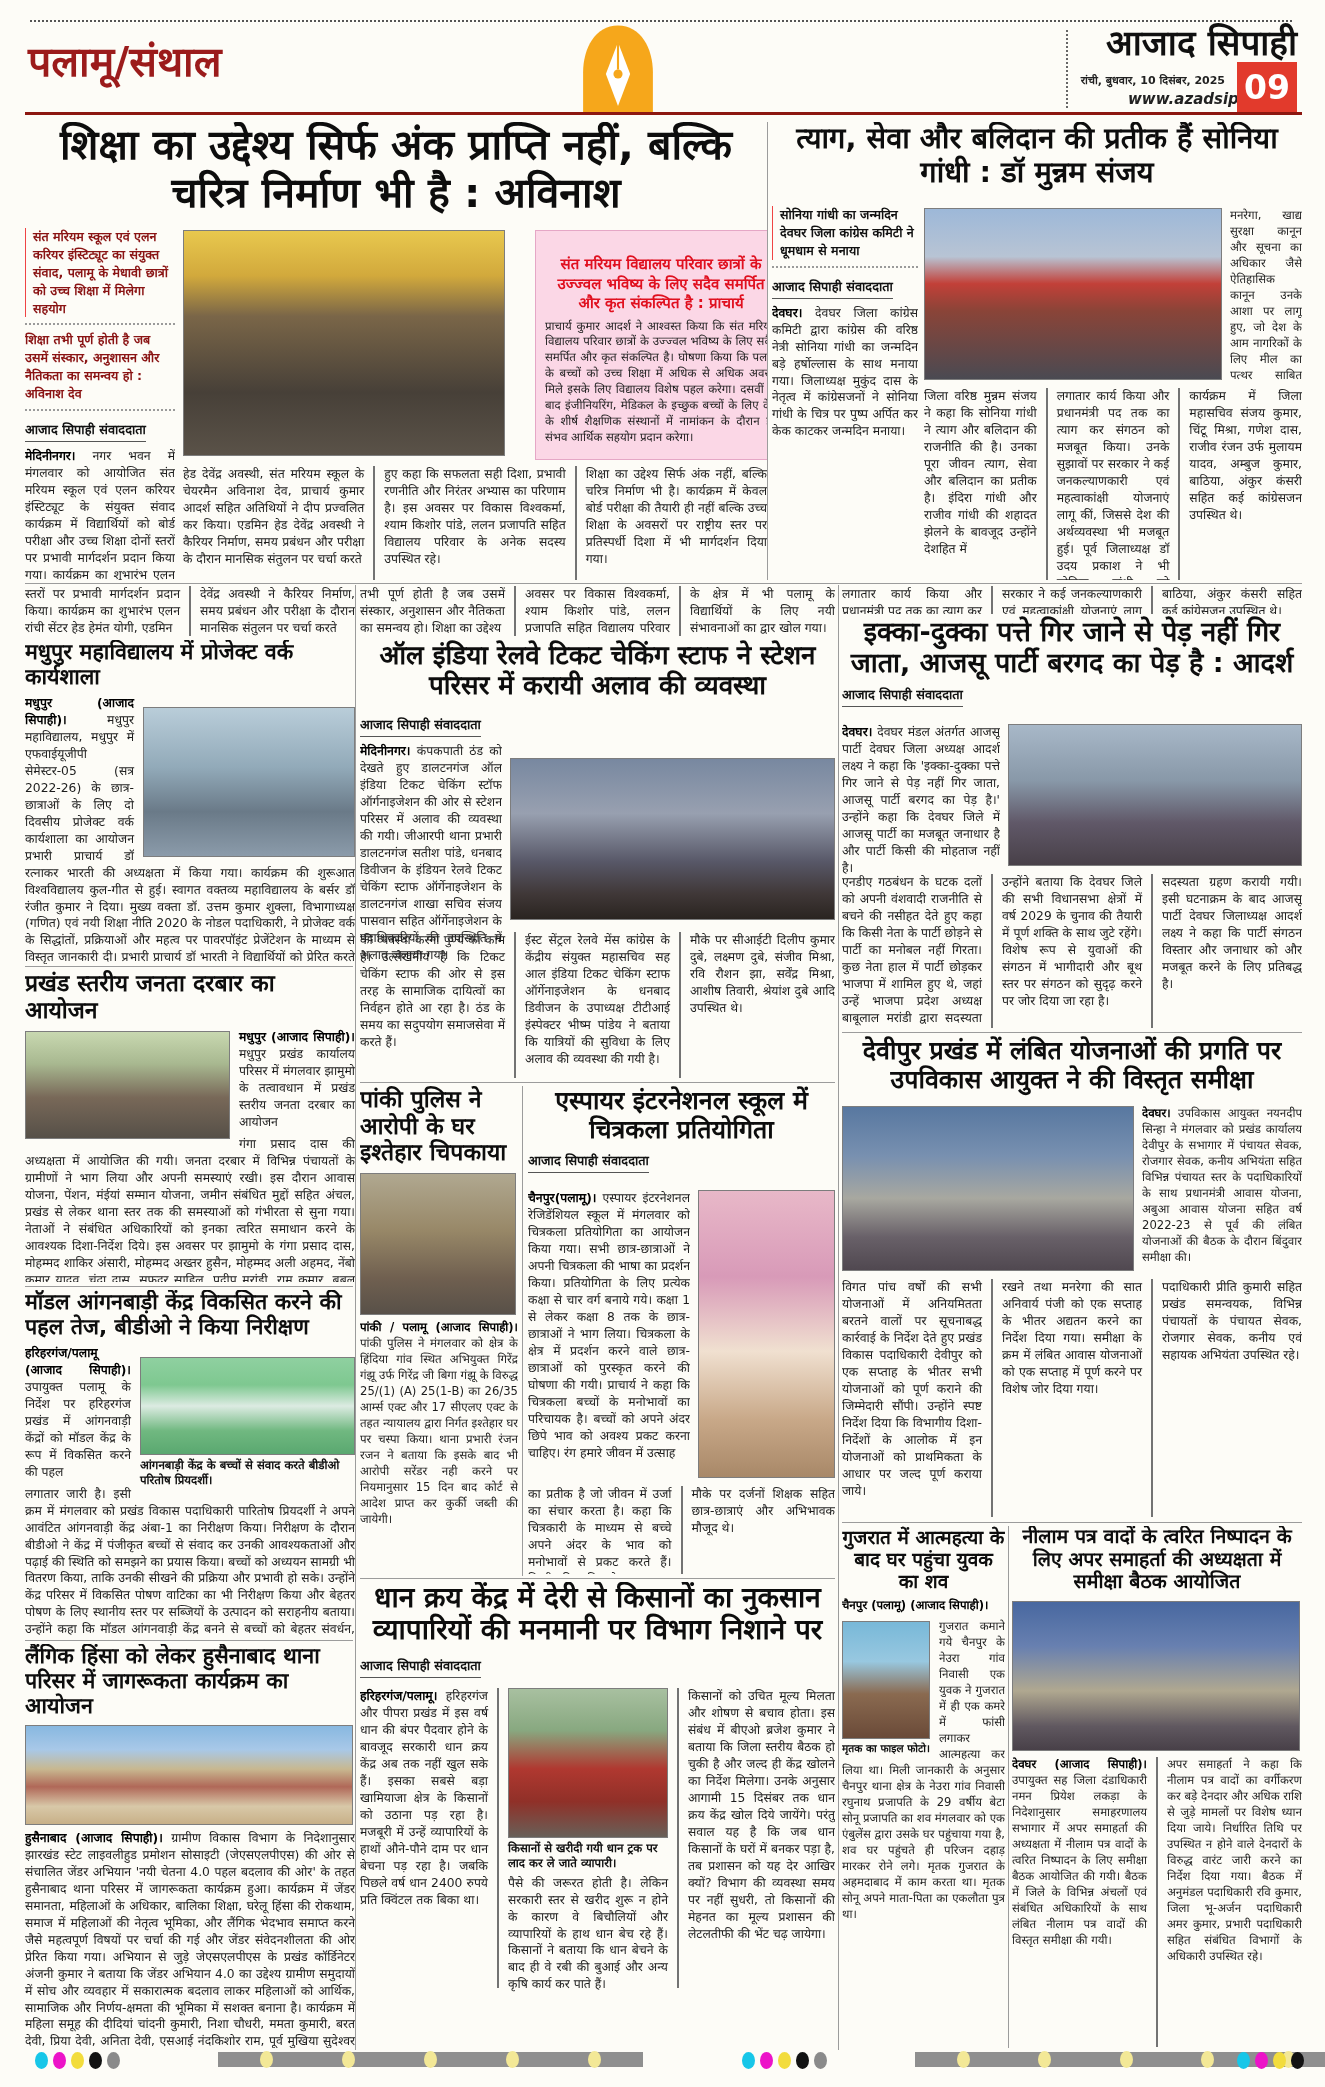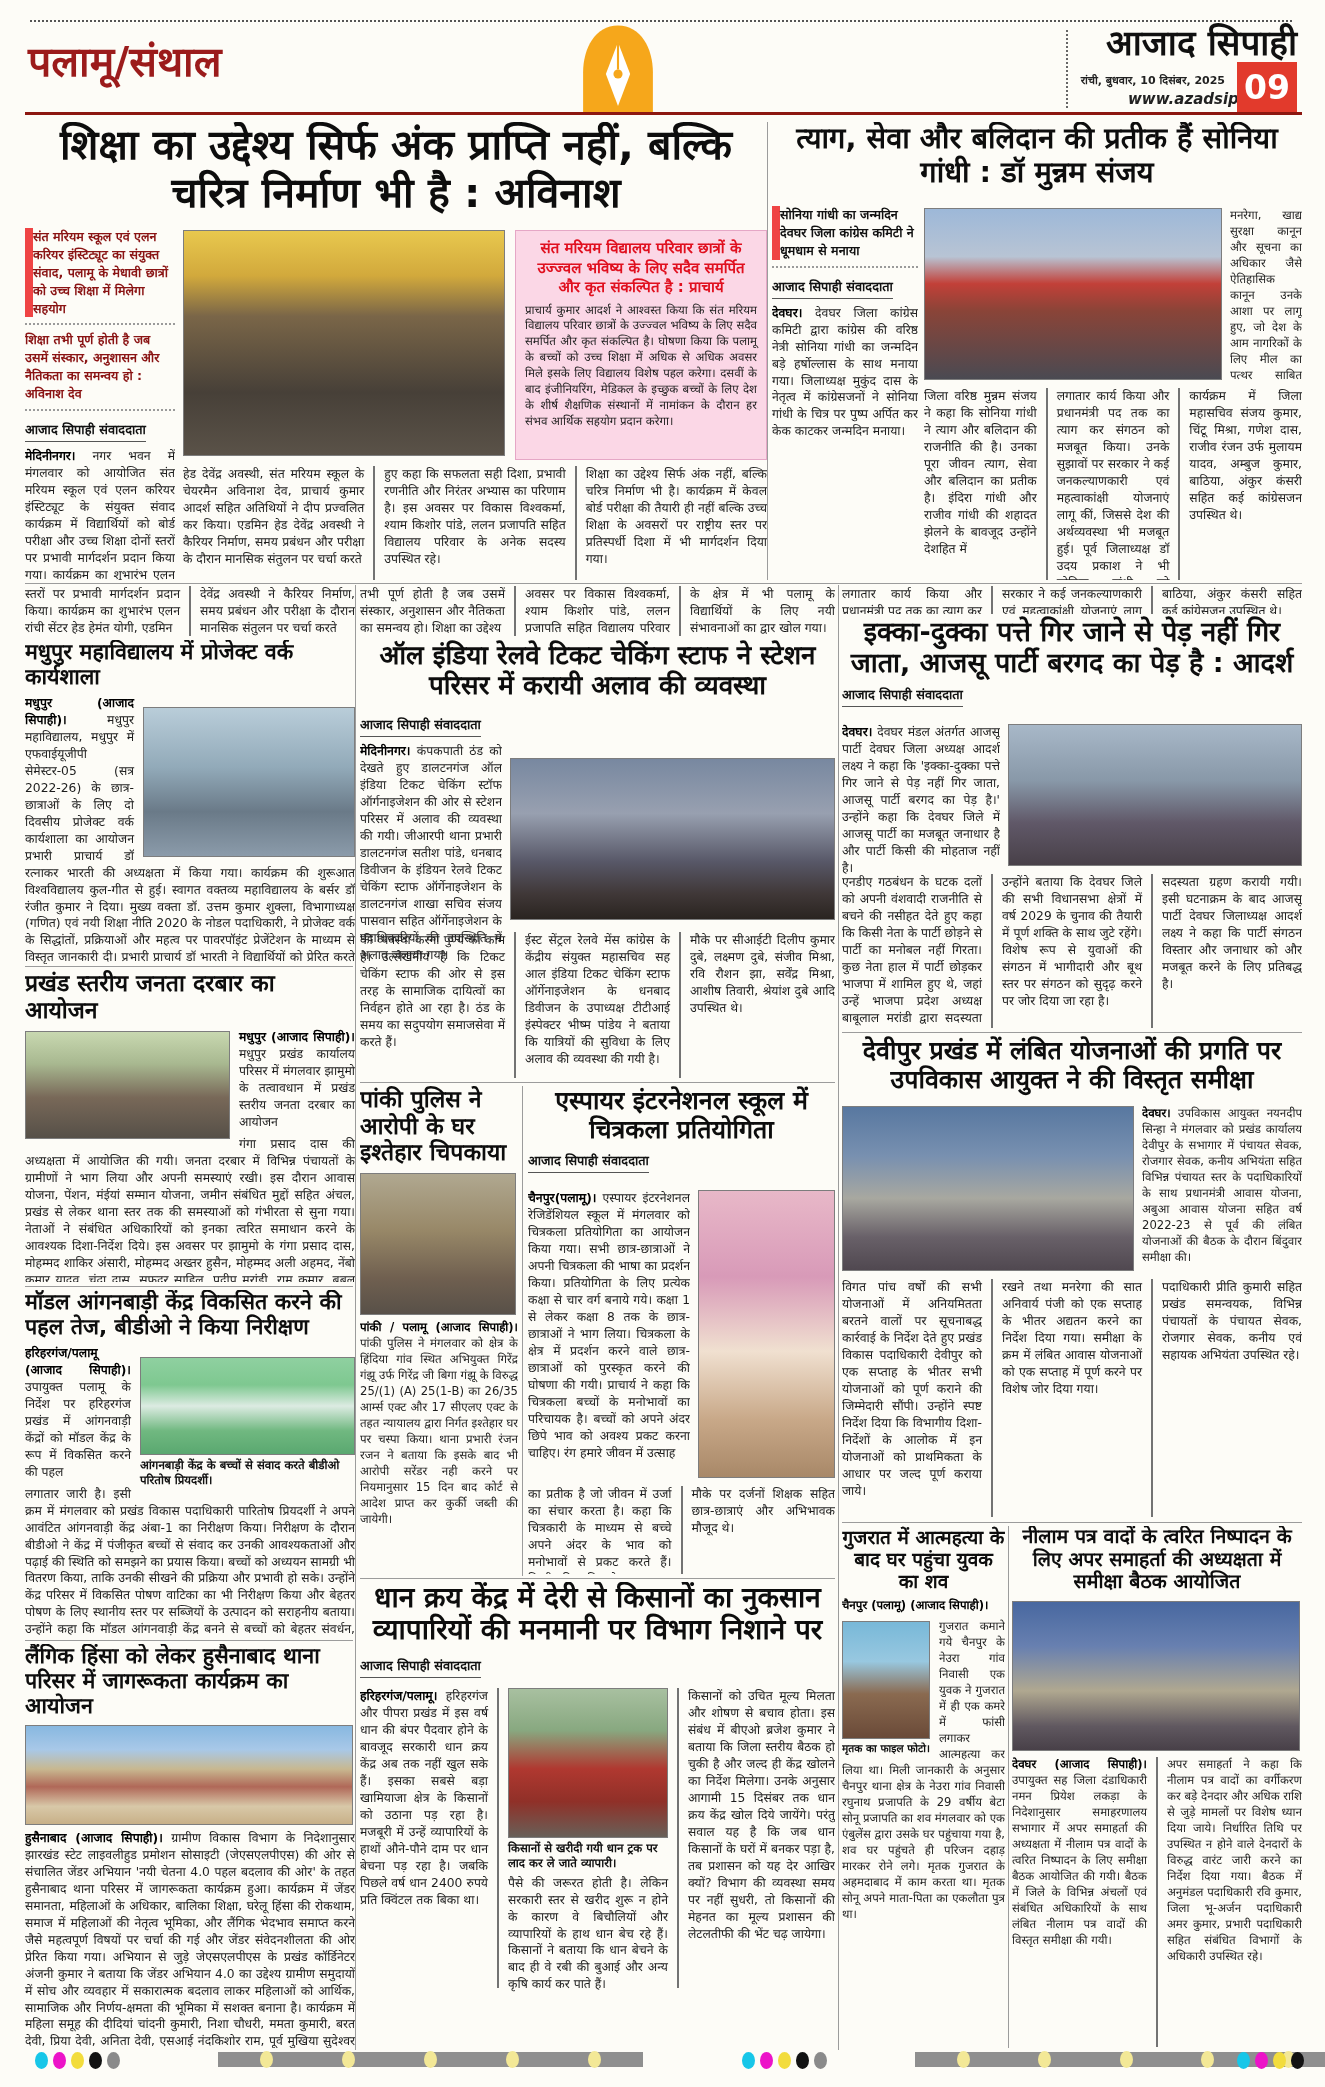--- a/index.html
+++ b/index.html
@@ -7,41 +7,41 @@
         font-family:"DejaVu Sans","Liberation Sans",sans-serif;color:#1c1c1c;overflow:hidden;}
   .sec{position:absolute;overflow:hidden;}
   .hl{font-weight:bold;color:#0d0d0d;text-align:center;line-height:1.16;margin:0;}
   .hl-left{text-align:left;}
   .bt{font-size:12.3px;line-height:1.38;text-align:justify;color:#1d1d1d;margin:0 0 5px;}
   .small{font-size:11.6px;}
   .place{font-weight:bold;color:#000;}
   .byline{font-weight:bold;font-size:12.8px;color:#111;border-bottom:1.5px solid #555;
           padding:1px 0 3px;margin:2px 0 6px;display:inline-block;}
   .quote{color:#8a1414;font-weight:bold;font-size:12.6px;line-height:1.42;
-         border-left:8px solid #ef4444;margin:0 0 6px;text-align:left;}
+         border-left:1px solid #ef4444;padding-left:7px;margin:0 0 6px;text-align:left;}
   .quote.black{color:#111;}
   .dotsep{border-top:2px dotted #9a9a9a;margin:6px 0;}
   .cols{display:flex;}
   .col{flex:1;border-right:2px solid #737373;padding:0 9px 0 0;margin-right:9px;}
   .col:last-child{border-right:none;margin-right:0;padding-right:0;}
   .ph{border:1px solid #7d7d7d;box-sizing:border-box;}
   .fr{float:right;margin:12px 0 5px 9px;}
   .fl{float:left;margin:2px 9px 5px 0;}
   .cap{font-size:11.6px;font-weight:bold;line-height:1.28;color:#111;margin-top:3px;text-align:left;}
   .vline{position:absolute;width:0;border-left:1px solid #9c9c9c;}
   .hline{position:absolute;height:0;border-top:1px solid #9c9c9c;}
   
   .dotline{position:absolute;border-top:2px dotted #555;}
   .section-label{position:absolute;font-size:41px;font-weight:800;color:#9b1b1b;letter-spacing:0;}
   .masthead{position:absolute;font-size:35px;font-weight:800;color:#101010;text-align:right;}
   .mast-small{position:absolute;font-size:11px;font-weight:bold;color:#222;text-align:right;}
   .pagenum{position:absolute;background:#e23a2c;color:#fff;font-size:33px;font-weight:800;
            display:flex;align-items:center;justify-content:center;}
   .red-rule{position:absolute;background:#8c1710;}
-  .pinkbox{background:#fbd7e6;border:1px solid #e5a7c6;box-sizing:border-box;padding:8px 9px;}
+  .pinkbox{background:#fbd7e6;border:1px solid #e5a7c6;box-sizing:border-box;padding:24px 9px;margin-left:20px;}
   .pink-title{color:#e0101f;font-weight:bold;font-size:15px;line-height:1.3;text-align:center;margin:0 0 5px;}
   
   .ph-award{background:linear-gradient(180deg,#e8c84e 0%,#d2a93c 20%,#7a6648 38%,#474038 72%,#5a5248 100%);}
   .ph-flags{background:linear-gradient(180deg,#9db8d8 0%,#b8c4d4 28%,#c24038 44%,#8a4438 60%,#4a4a52 100%);}
   .ph-college{background:linear-gradient(180deg,#b9cdd9 0%,#92aab9 40%,#6a7a88 70%,#8b9baa 100%);}
   .ph-darbar{background:linear-gradient(180deg,#c8d8b0 0%,#a8b890 30%,#786858 62%,#565048 100%);}
   .ph-angan{background:linear-gradient(180deg,#8fd0a0 0%,#7ec890 28%,#dcebe2 50%,#70b880 76%,#5aa870 100%);}
   .ph-thana{background:linear-gradient(180deg,#88b8e0 0%,#a8c8e8 24%,#c8b890 44%,#b06858 62%,#d8c8a8 82%,#c8b088 100%);}
   .ph-alav{background:linear-gradient(180deg,#7888a0 0%,#98a0b0 34%,#585868 64%,#403838 84%,#2a2420 100%);}
   .ph-ishtehar{background:linear-gradient(180deg,#b0a890 0%,#988868 40%,#706050 74%,#585048 100%);}

